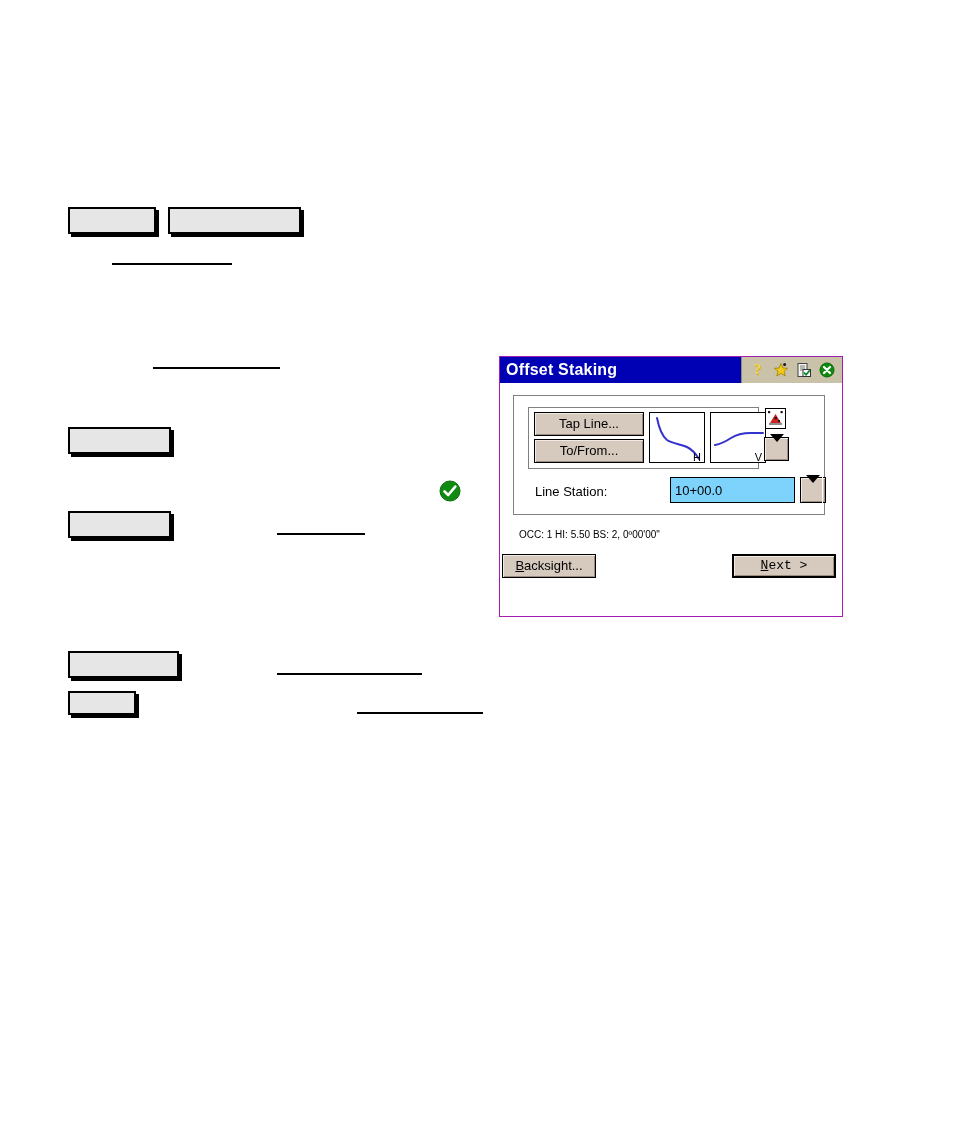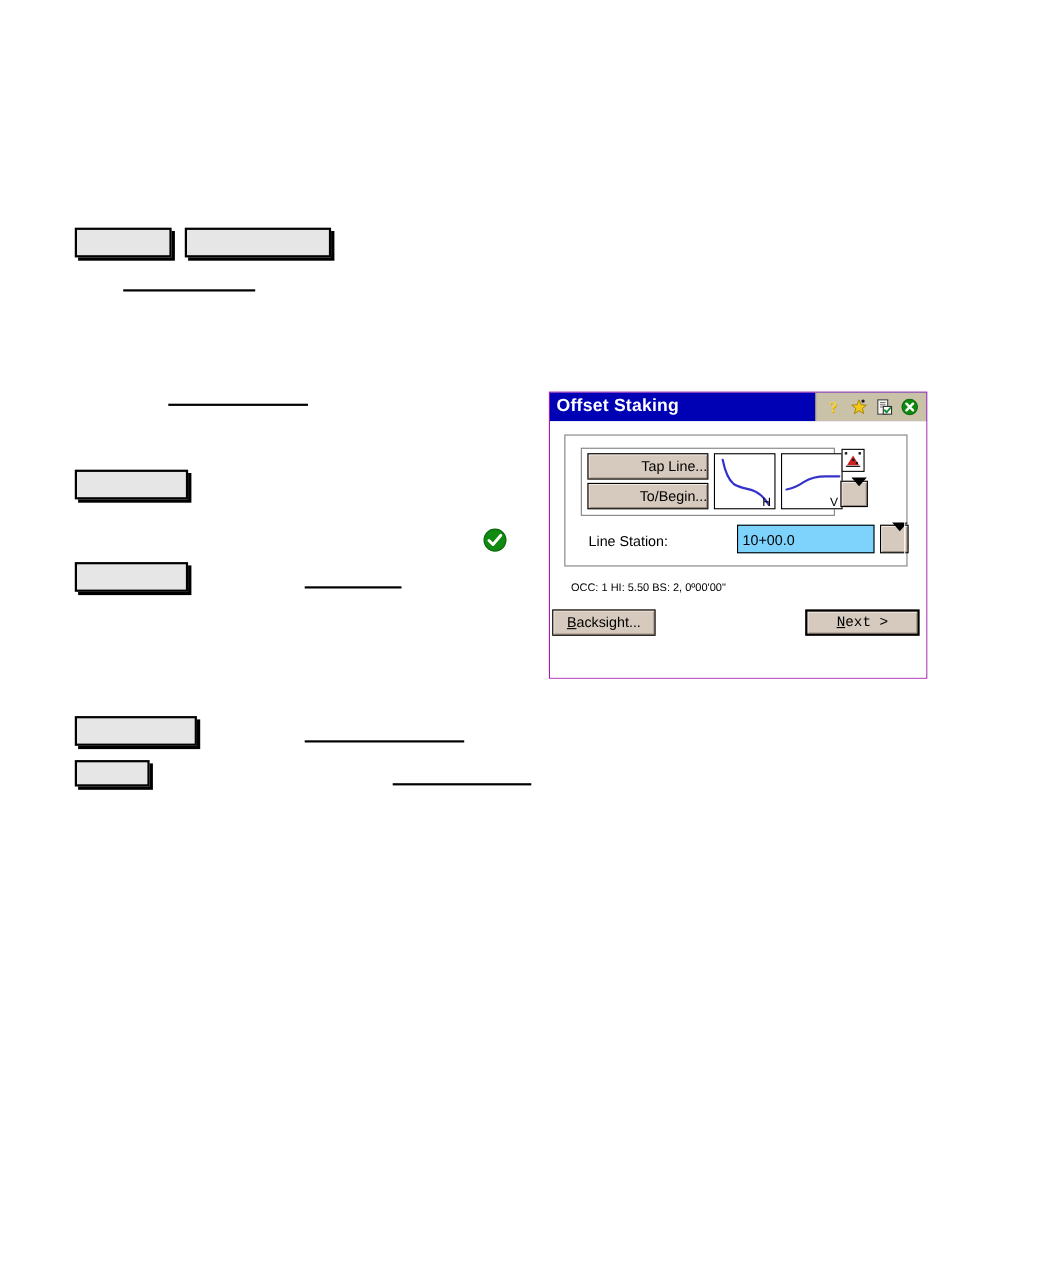--- a/index.html
+++ b/index.html
@@ -126,21 +126,21 @@
     background: #ffffff;
     box-sizing: border-box;
   }
 
   .tanbtn {
     background: #d6c9bd;
     border: 1px solid #000000;
     box-shadow: inset 1px 1px 0 #f2eae4, inset -1px -1px 0 #9b8d80;
     font-size: 13px;
     color: #000000;
-    text-align: right;
+    text-align: center;
     box-sizing: border-box;
     font-family: "Liberation Sans", sans-serif;
     cursor: default;
     padding: 0;
   }
 
   #tap-line-btn {
     position: absolute;
     left: 5px;
     top: 4px;
@@ -332,21 +332,21 @@
   </div>
 
   <div id="dlg-body">
 
     <div id="group-frame">
 
       <div id="picker-frame">
 
         <button id="tap-line-btn" class="tanbtn">Tap Line...</button>
 
-        <button id="tofrom-btn" class="tanbtn">To/Begin...</button>
+        <button id="tofrom-btn" class="tanbtn">To/From...</button>
 
         <div id="profile-h" class="profile-thumb">
           <svg width="54" height="49" viewBox="0 0 54 49">
             <path d="M 7,5 C 9,15 12,23 17,27 C 23,31 31,31 37,34 C 43,37 46,41 49,46" stroke="#3333cc" stroke-width="2" fill="none" stroke-linecap="round"></path>
           </svg>
           <span class="profile-label">H</span>
         </div>
 
         <div id="profile-v" class="profile-thumb">
           <svg width="54" height="49" viewBox="0 0 54 49">

